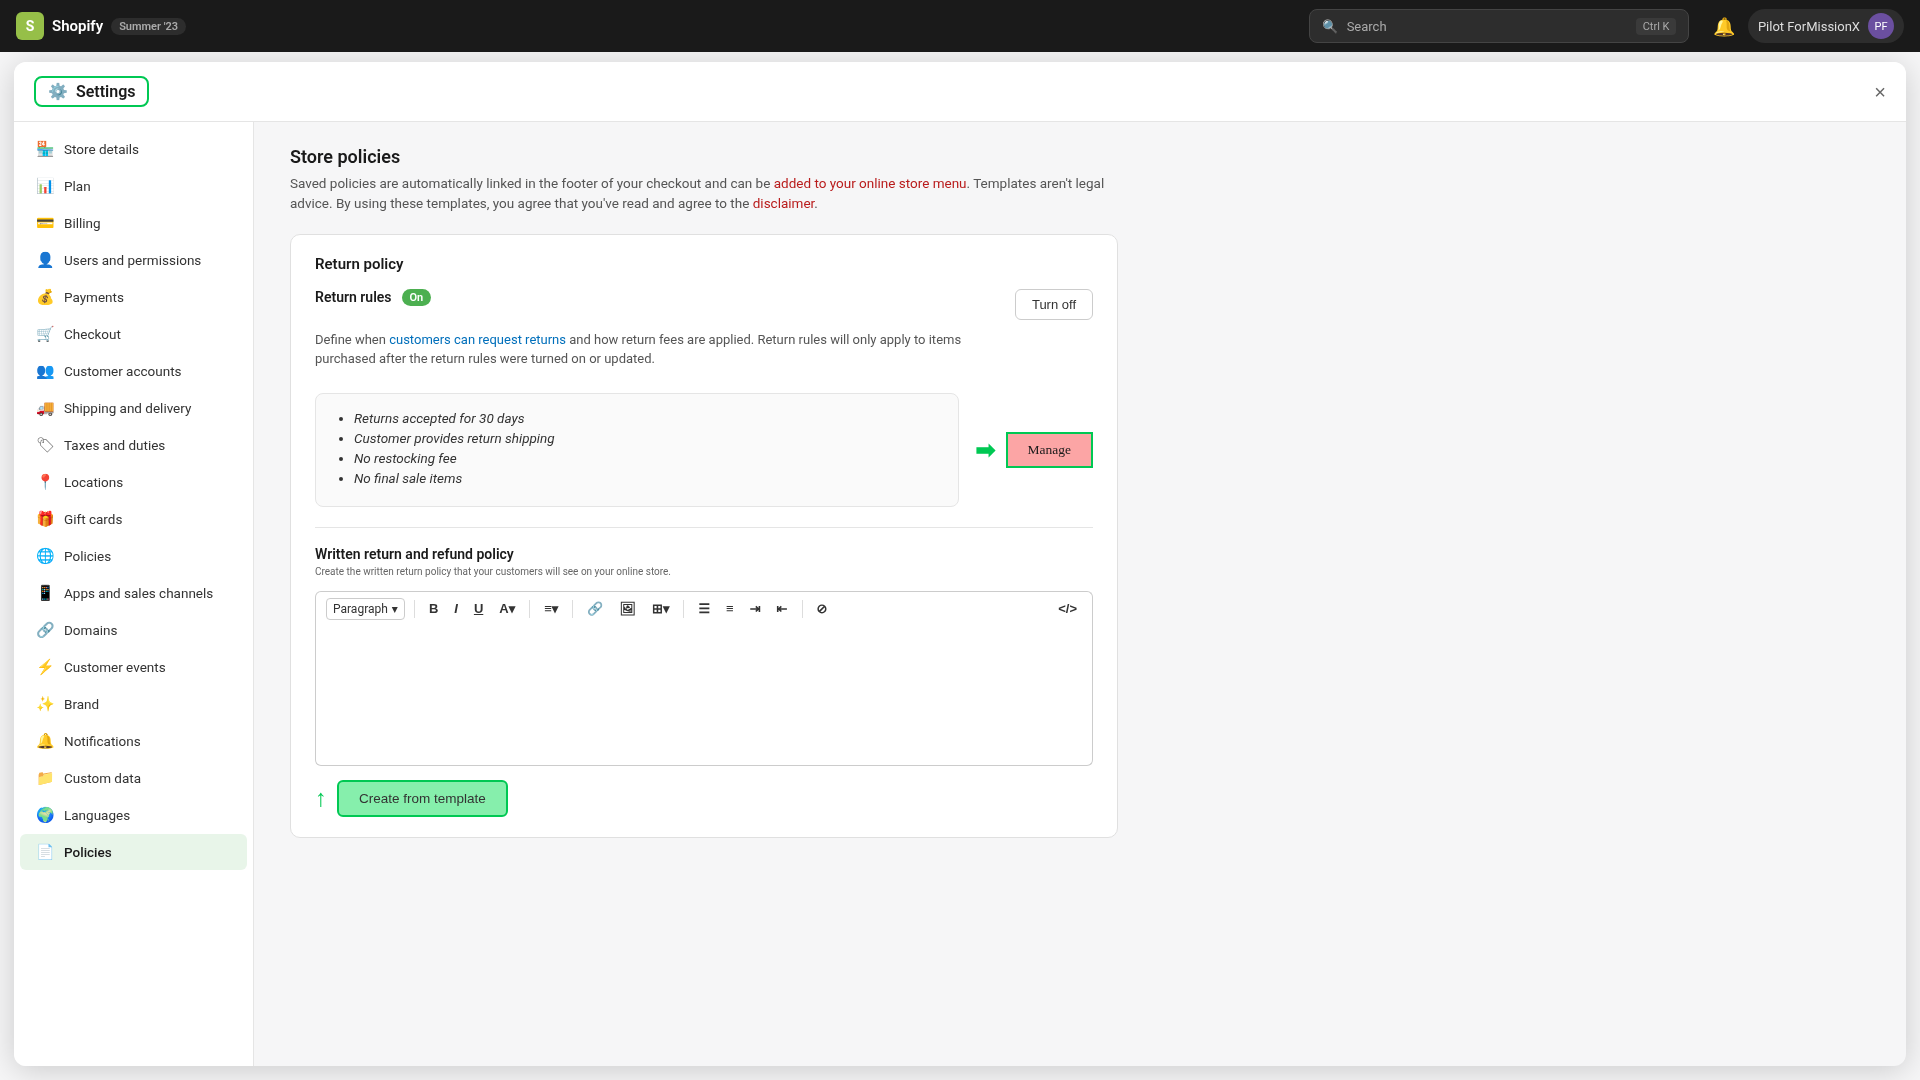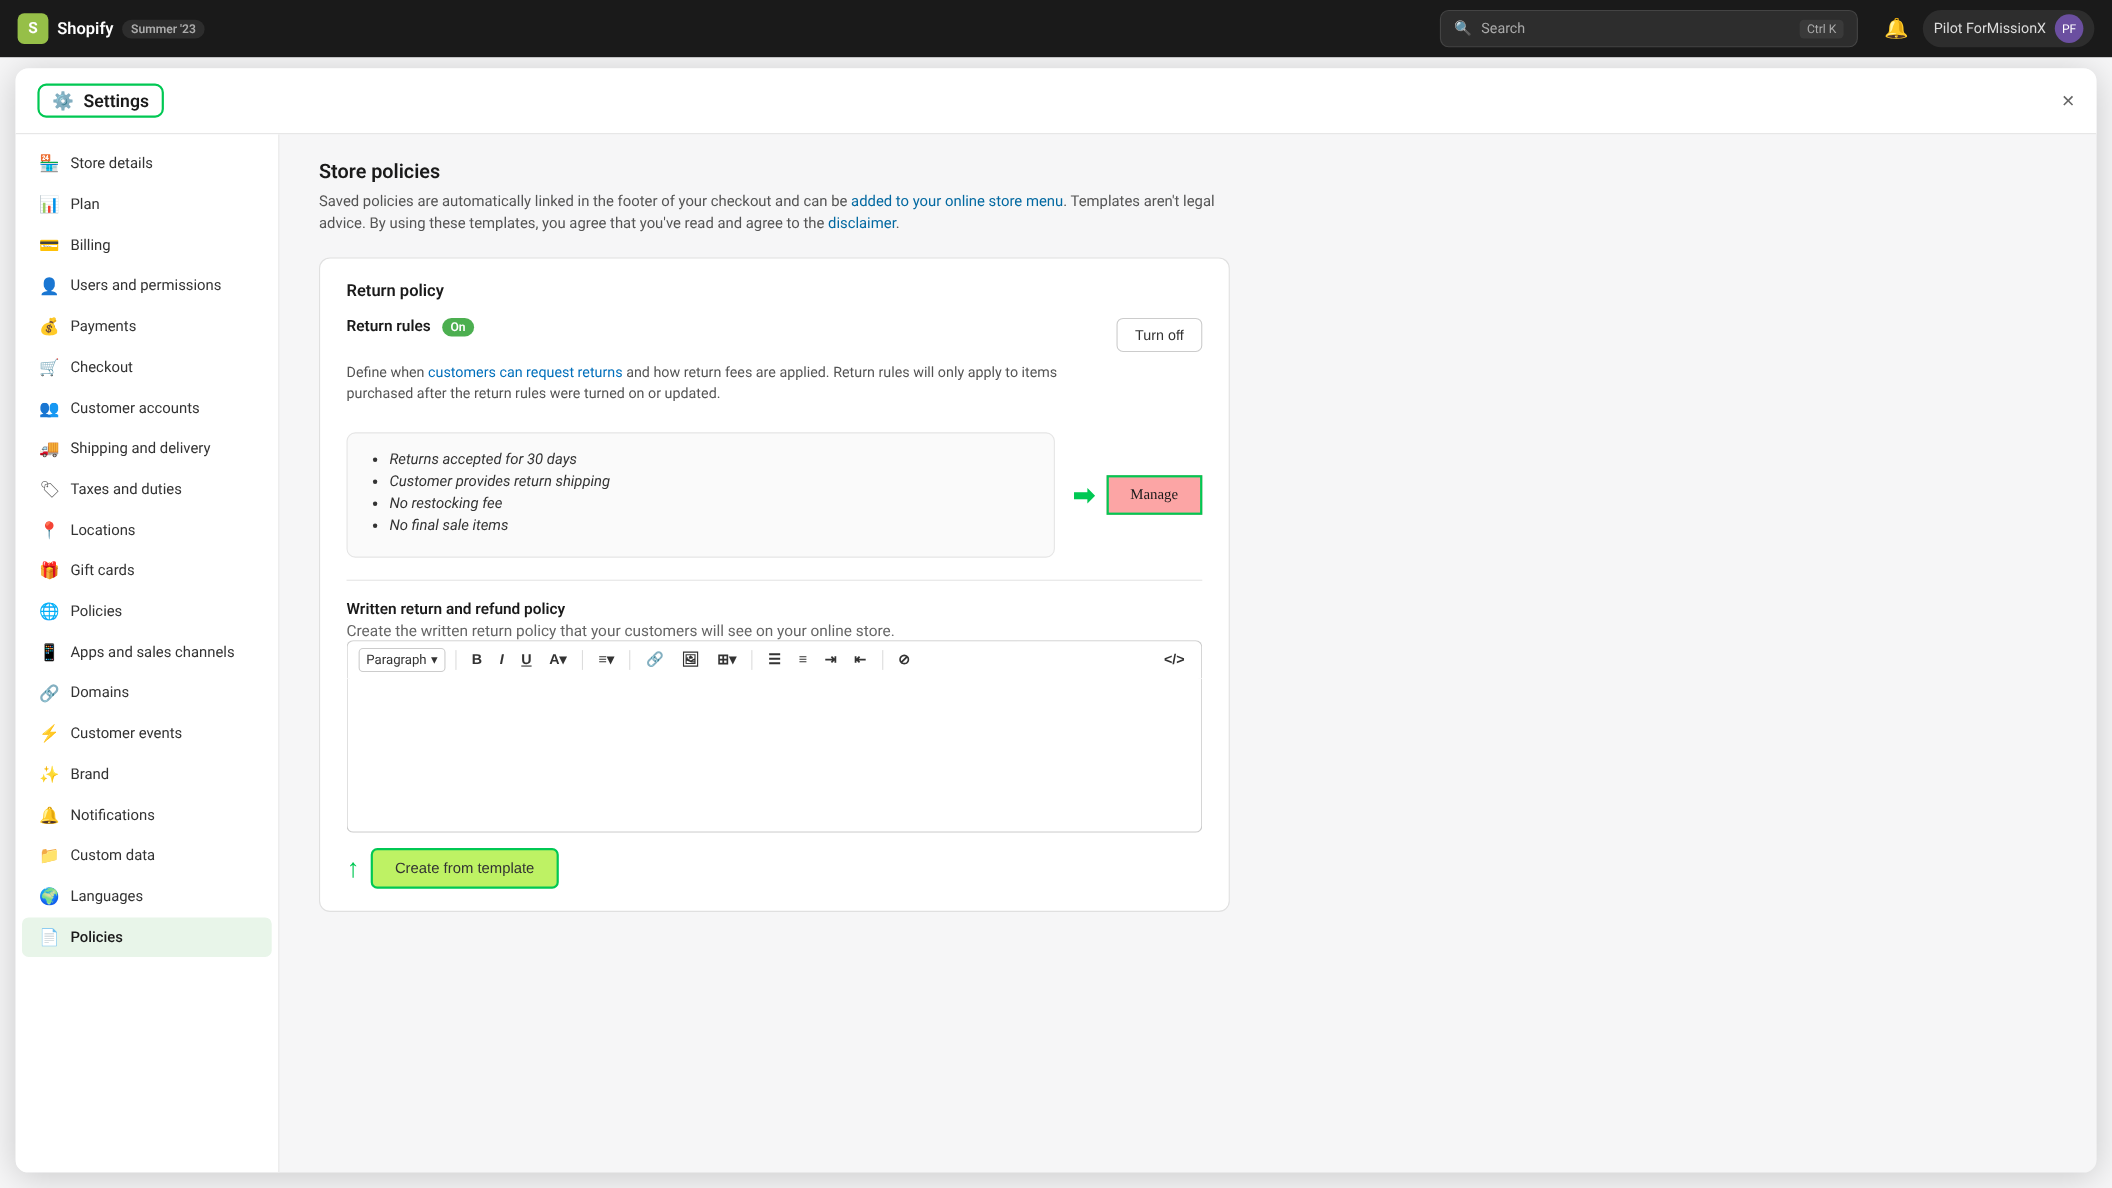--- a/index.html
+++ b/index.html
@@ -201,21 +201,21 @@
       color: #1a1a1a;
       margin-bottom: 6px;
     }
     .section-description {
       font-size: 13.5px;
       color: #555;
       line-height: 1.5;
       margin-bottom: 20px;
     }
     .section-description a {
-      color: #0369a1;
+      color: #b91c1c;
       text-decoration: none;
     }
 
     
     .policy-card {
       background: white;
       border: 1px solid #e0e0e0;
       border-radius: 10px;
       padding: 20px 24px;
       margin-bottom: 24px;
@@ -319,23 +319,23 @@
       border-top: 1px solid #e5e5e5;
       padding-top: 18px;
     }
     .written-title {
       font-size: 14px;
       font-weight: 600;
       color: #1a1a1a;
       margin-bottom: 4px;
     }
     .written-desc {
-      font-size: 14px;
+      font-size: 10px;
       color: #666;
-      margin-bottom: 0;
+      margin-bottom: 14px;
     }
     .editor-toolbar {
       background: white;
       border: 1px solid #ccc;
       border-bottom: none;
       border-radius: 6px 6px 0 0;
       padding: 6px 10px;
       display: flex;
       align-items: center;
       gap: 6px;
@@ -380,21 +380,21 @@
       display: flex;
       align-items: center;
       gap: 10px;
       margin-top: 14px;
     }
     .template-arrow {
       color: #00c853;
       font-size: 24px;
     }
     .create-template-btn {
-      background: #bef264;
+      background: #86efac;
       border: 2px solid #00c853;
       border-radius: 6px;
       padding: 9px 20px;
       font-size: 13.5px;
       color: #333;
       cursor: pointer;
       font-weight: 500;
     }
 
     

